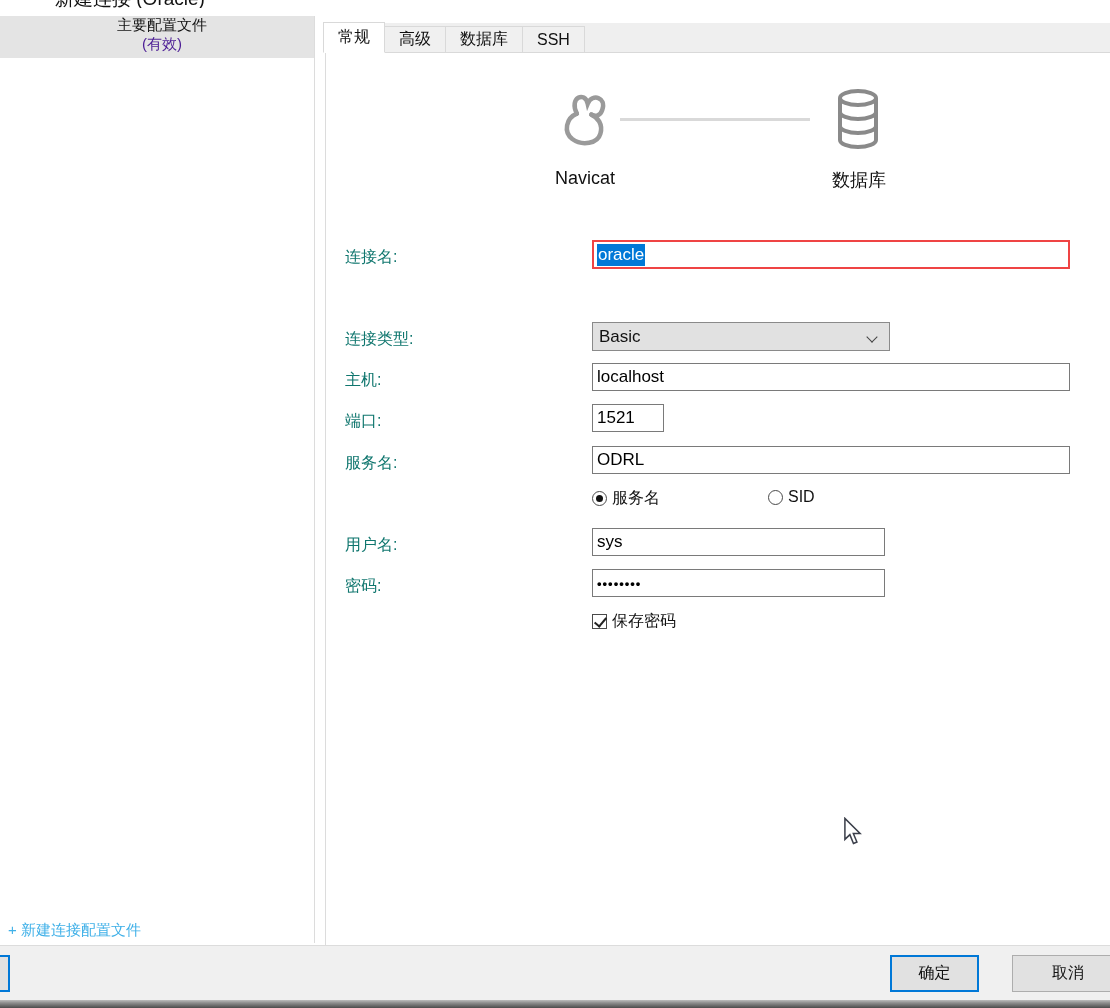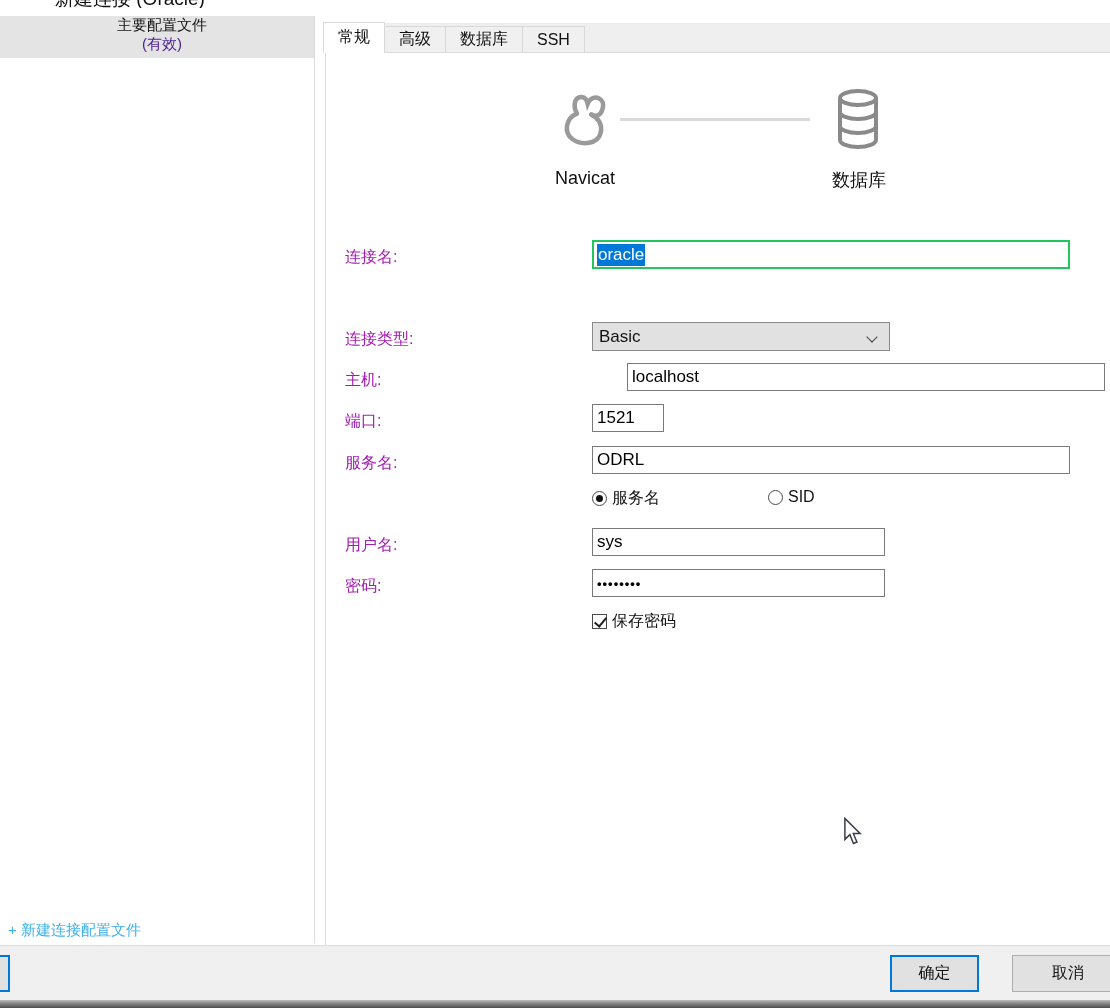--- a/index.html
+++ b/index.html
@@ -32,23 +32,23 @@
 
   
   .diagram-navicat-icon { position:absolute; left:556px; top:90px; }
   .diagram-db-icon { position:absolute; left:834px; top:88px; }
   .diagram-line { position:absolute; left:620px; top:118px; width:190px; height:3px; background:#d9d9d9; }
   .diagram-label { position:absolute; font-size:18px; color:#111; }
   .label-navicat { left:552px; top:168px; width:66px; text-align:center; }
   .label-db { left:832px; top:168px; width:54px; text-align:center; }
 
   
-  .flabel { position:absolute; left:345px; font-size:16px; color:#a21caf; }
+  .flabel { position:absolute; left:345px; font-size:16px; color:#0f766e; }
   .tinput { position:absolute; height:28px; border:1px solid #7a7a7a; background:#fff; font-size:17px; padding:0 4px; font-family:"Liberation Sans","DejaVu Sans",sans-serif; color:#000; outline:none; }
-  .conn-name { position:absolute; left:592px; top:240px; width:478px; height:29px; border:2px solid #22c55e; background:#fff; display:flex; align-items:center; padding-left:3px; font-size:17px; }
+  .conn-name { position:absolute; left:592px; top:240px; width:478px; height:29px; border:2px solid #ef4444; background:#fff; display:flex; align-items:center; padding-left:3px; font-size:17px; }
   .conn-name .sel { background:#0078d7; color:#fff; padding:1px 1px; }
   .combo { position:absolute; left:592px; top:322px; width:298px; height:29px; background:#e1e1e1; border:1px solid #8a8a8a; display:flex; align-items:center; padding-left:6px; font-size:17px; cursor:default; }
   .combo .chev { position:absolute; right:13px; top:10px; width:8px; height:8px; border-left:1px solid #444; border-bottom:1px solid #444; transform:rotate(-45deg); }
 
   .radio-row { position:absolute; display:flex; align-items:center; }
   .radio { width:15px; height:15px; border:1px solid #4a4a4a; border-radius:50%; background:#fff; position:relative; flex:none; cursor:pointer; }
   .radio.checked::after { content:""; position:absolute; left:3px; top:3px; width:7px; height:7px; border-radius:50%; background:#111; }
   .radio-label { font-size:16px; margin-left:5px; }
 
   .checkbox { width:15px; height:15px; border:1px solid #4a4a4a; background:#fff; position:relative; flex:none; cursor:pointer; }
@@ -119,21 +119,21 @@
 
 <div class="conn-name">
   <span class="sel">oracle</span>
 </div>
 
 <div class="combo">
   <span>Basic</span>
   <span class="chev"></span>
 </div>
 
-<input class="tinput" style="left: 592px; top: 363px; width: 478px; margin-left: 35px;" value="localhost">
+<input class="tinput" style="left: 592px; top: 363px; width: 478px;" value="localhost">
 <input class="tinput" style="left: 592px; top: 404px; width: 72px;" value="1521">
 <input class="tinput" style="left: 592px; top: 446px; width: 478px;" value="ODRL">
 
 <div class="radio-row" style="left:592px; top:488px;">
   <div class="radio checked"></div>
   <div class="radio-label">服务名</div>
 </div>
 <div class="radio-row" style="left:768px; top:488px;">
   <div class="radio"></div>
   <div class="radio-label">SID</div>

